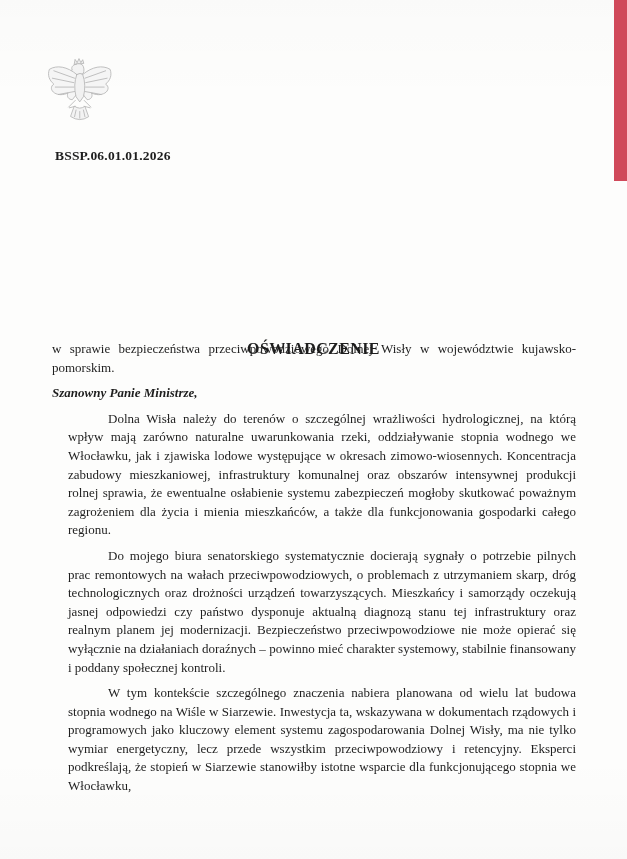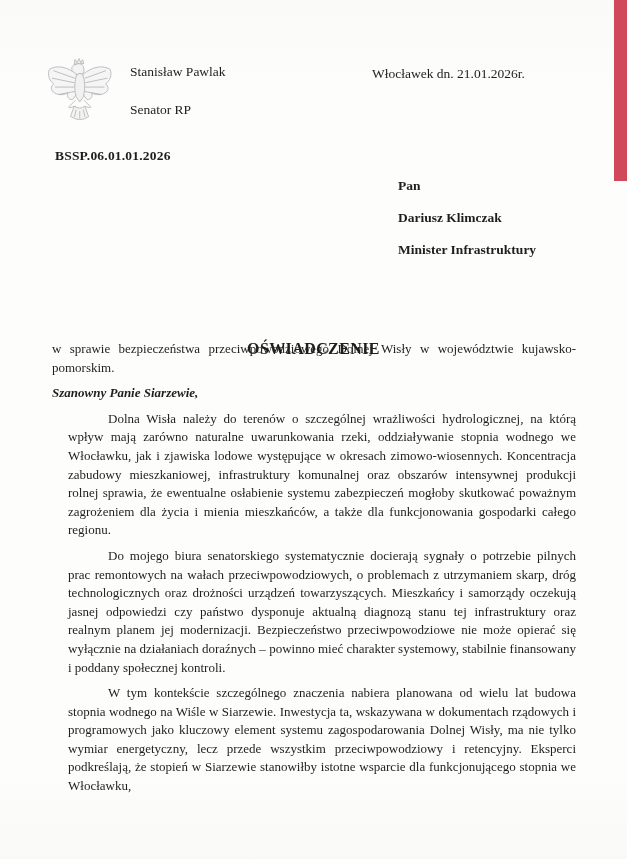--- a/index.html
+++ b/index.html
@@ -73,38 +73,28 @@
         <path d="M44 32 L16 22 M43 38 L14 32 M43 44 L18 44 M44 50 L22 54"></path>
         <path d="M58 32 L86 22 M59 38 L88 32 M59 44 L84 44 M58 50 L80 54"></path>
         <path d="M47 27 q5 -3 8 0 q5 14 1 30 l-5 7 l-5 -7 q-4 -16 1 -30 z" fill="#f1f1f1"></path>
         <path d="M45 62 l-9 9 M57 62 l9 9 M37 72 l8 -2 M65 72 l-8 -2"></path>
         <path d="M44 70 q7 5 14 0 l5 14 q-12 8 -24 0 z" fill="#f3f3f3"></path>
         <path d="M46 75 l-2 9 M51 77 l0 9 M56 75 l2 9"></path>
       </g>
     </svg>
   </div>
 
-  <div class="sender">
-    <div class="name">Stanisław Pawlak</div>
-    <div class="role">Senator RP</div>
-  </div>
 
-  <div class="dateline">Włocławek dn. 21.01.2026r.</div>
 
   <div class="refnum">BSSP.06.01.01.2026</div>
 
-  <div class="recipient">
-    <div>Pan</div>
-    <div>Dariusz Klimczak</div>
-    <div>Minister Infrastruktury</div>
-  </div>
 
   <div class="doc-title">OŚWIADCZENIE</div>
 
   <div class="body">
     <p class="subject">w sprawie bezpieczeństwa przeciwpowodziowego Dolnej Wisły w województwie kujawsko-pomorskim.</p>
-    <p class="greeting">Szanowny Panie Siarzewie,</p>
+    <p class="greeting">Szanowny Panie Ministrze,</p>
     <p class="para">Dolna Wisła należy do terenów o szczególnej wrażliwości hydrologicznej, na którą wpływ mają zarówno naturalne uwarunkowania rzeki, oddziaływanie stopnia wodnego we Włocławku, jak i zjawiska lodowe występujące w okresach zimowo-wiosennych. Koncentracja zabudowy mieszkaniowej, infrastruktury komunalnej oraz obszarów intensywnej produkcji rolnej sprawia, że ewentualne osłabienie systemu zabezpieczeń mogłoby skutkować poważnym zagrożeniem dla życia i mienia mieszkańców, a także dla funkcjonowania gospodarki całego regionu.</p>
     <p class="para">Do mojego biura senatorskiego systematycznie docierają sygnały o potrzebie pilnych prac remontowych na wałach przeciwpowodziowych, o problemach z utrzymaniem skarp, dróg technologicznych oraz drożności urządzeń towarzyszących. Mieszkańcy i samorządy oczekują jasnej odpowiedzi czy państwo dysponuje aktualną diagnozą stanu tej infrastruktury oraz realnym planem jej modernizacji. Bezpieczeństwo przeciwpowodziowe nie może opierać się wyłącznie na działaniach doraźnych – powinno mieć charakter systemowy, stabilnie finansowany i poddany społecznej kontroli.</p>
     <p class="para">W tym kontekście szczególnego znaczenia nabiera planowana od wielu lat budowa stopnia wodnego na Wiśle w Siarzewie. Inwestycja ta, wskazywana w dokumentach rządowych i programowych jako kluczowy element systemu zagospodarowania Dolnej Wisły, ma nie tylko wymiar energetyczny, lecz przede wszystkim przeciwpowodziowy i retencyjny. Eksperci podkreślają, że stopień w Siarzewie stanowiłby istotne wsparcie dla funkcjonującego stopnia we Włocławku,</p>
   </div>
 
 </div>
 
 </body></html>

